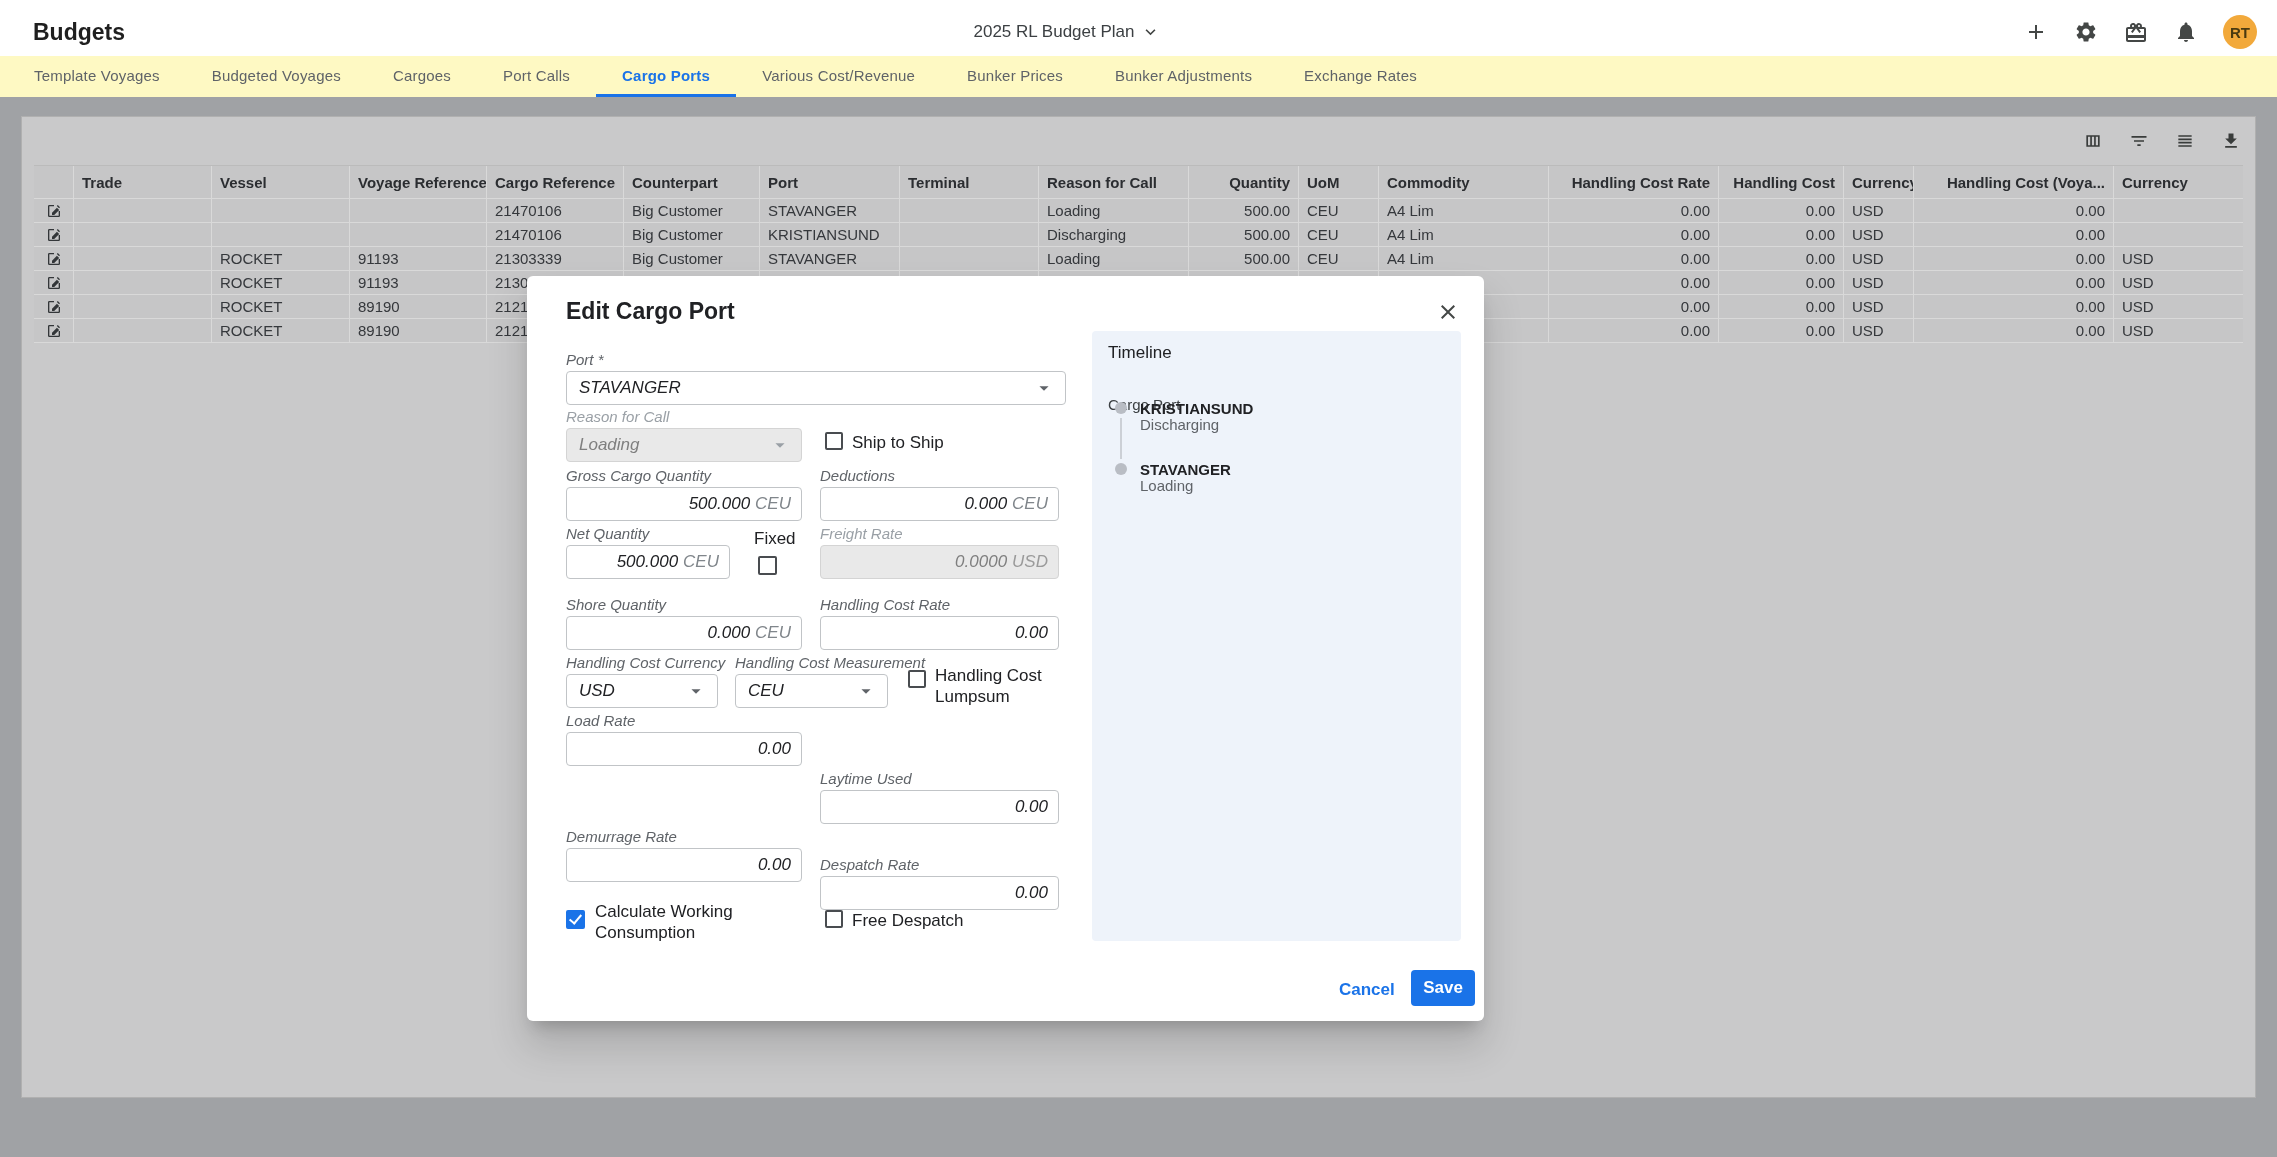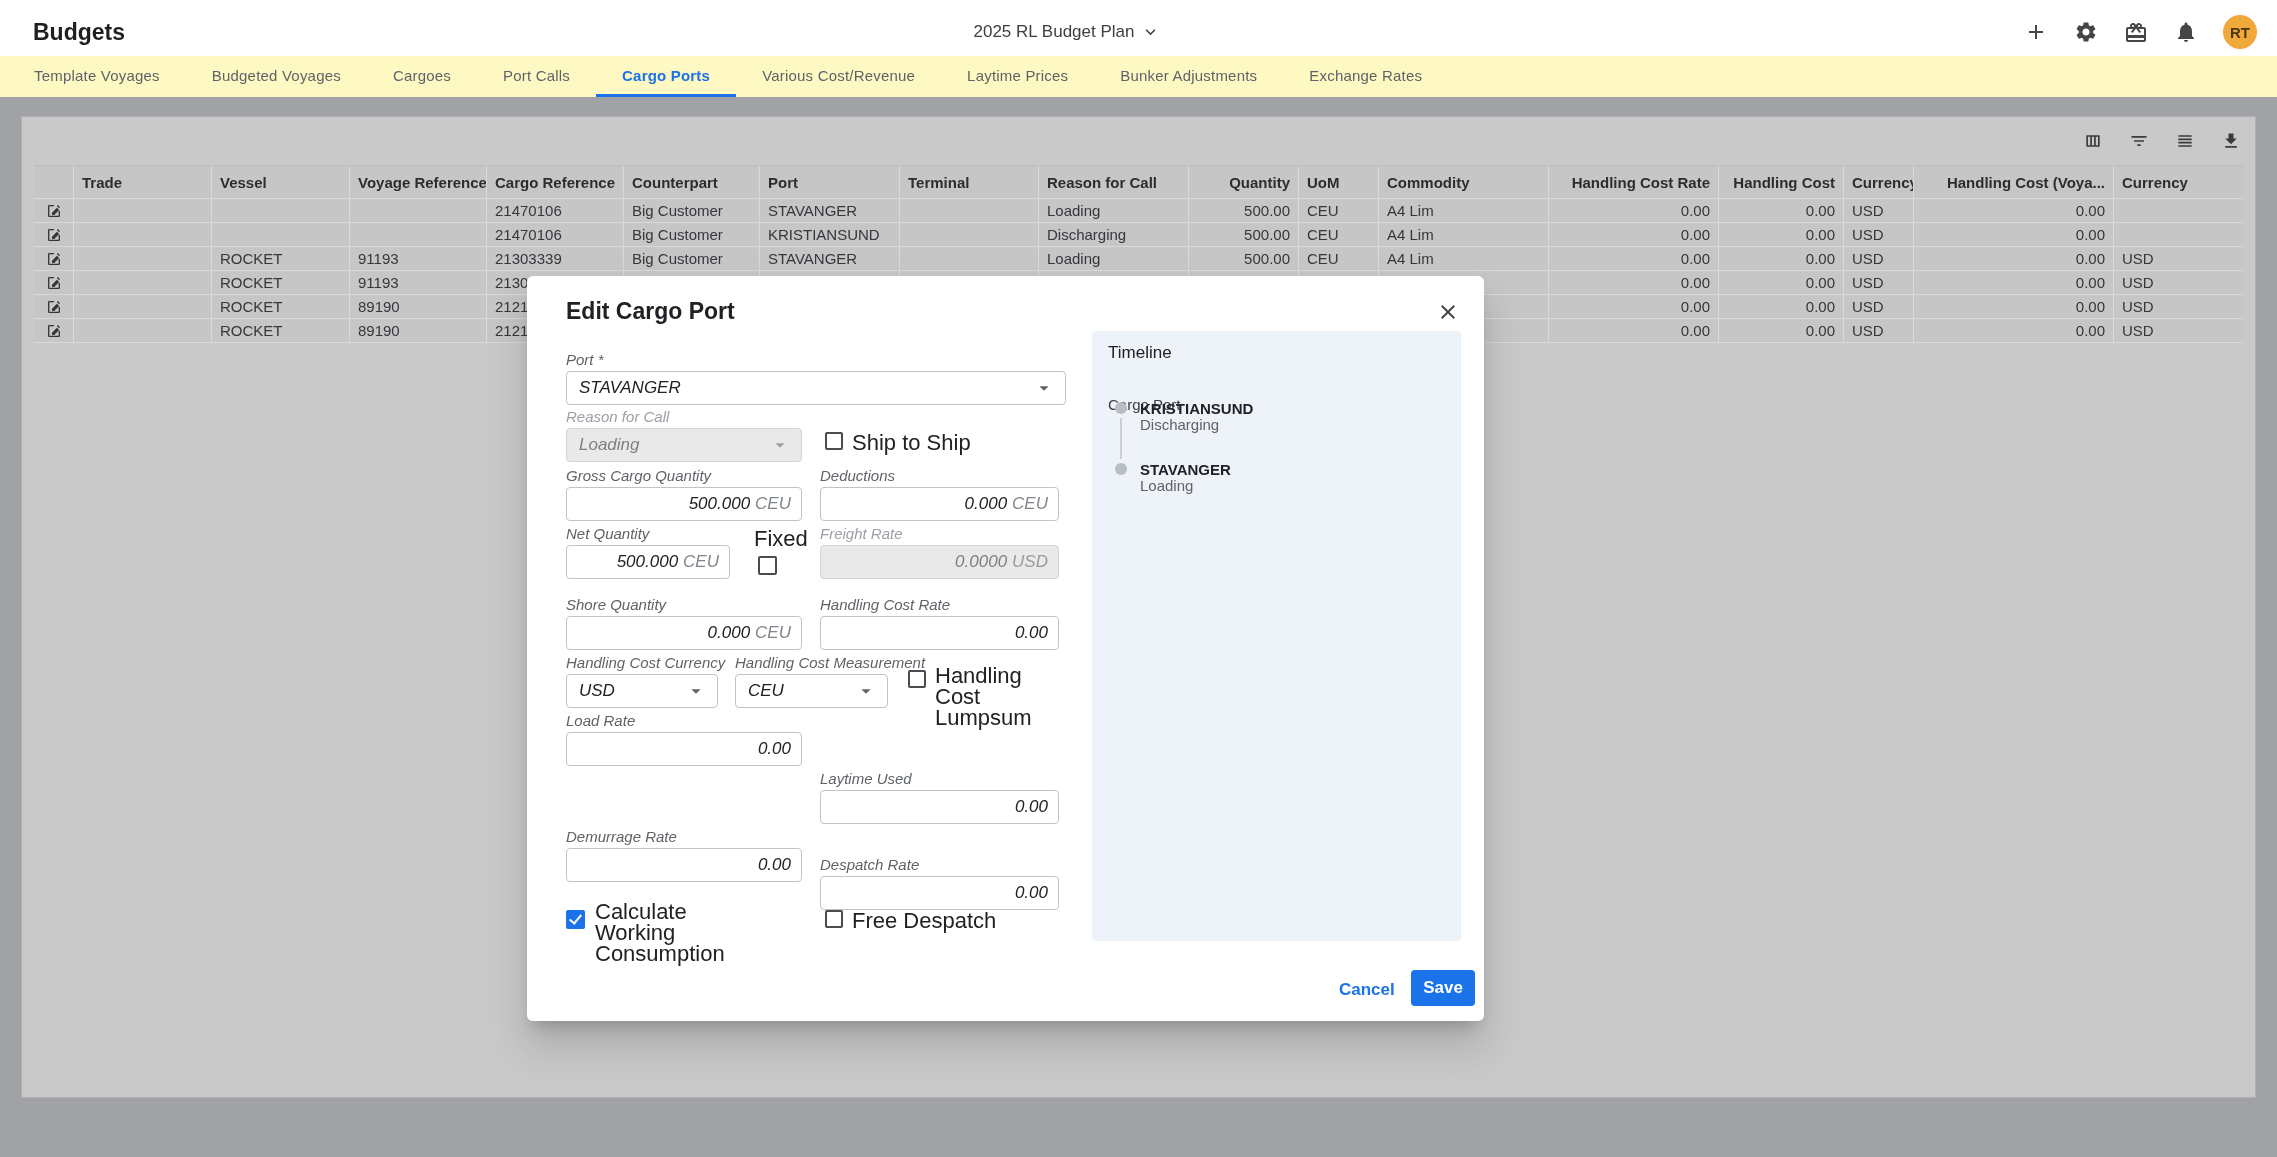--- a/index.html
+++ b/index.html
@@ -59,21 +59,21 @@
   .fgroup.disabled .funit { color:#9a9a9a; }
   .caret { width:22px; height:22px; fill:#5f6368; flex:none; }
   .fgroup.disabled .caret { fill:#9aa0a6; }
   .ph-input { border:none; outline:none; background:transparent; font:inherit; color:#202124; width:100%; padding:0; }
   .ph-input::placeholder { color:#9aa0a6; }
 
   .cbox { position:absolute; width:18px; height:18px; border:2px solid #494c50; border-radius:2px; background:#fff; cursor:pointer; }
   .cbox.big { width:19px; height:19px; }
   .cbox.checked { background:#1a73e8; border-color:#1a73e8; }
   .cbox.checked::after { content:""; position:absolute; left:4px; top:0; width:5px; height:10px; border:solid #fff; border-width:0 2px 2px 0; transform:rotate(40deg); }
-  .cblabel { position:absolute; font-size:22px; color:#202124; line-height:21px; cursor:pointer; }
+  .cblabel { position:absolute; font-size:17px; color:#202124; line-height:21px; cursor:pointer; }
 
   .timeline-panel { position:absolute; left:565px; top:55px; width:369px; height:610px; background:#eef3fa; border-radius:4px; }
   .tl-title { position:absolute; left:16px; top:12px; font-size:17px; color:#202124; }
   .tl-sub { position:absolute; left:16px; top:37px; font-size:15px; color:#3c4043;margin-top:28px; }
   .tl-dot { position:absolute; left:23px; width:12px; height:12px; border-radius:50%; background:#b9bdc4; }
   .tl-line { position:absolute; left:28px; width:2px; background:#ccd0d6; }
   .tl-port { position:absolute; left:48px; font-size:15px; font-weight:700; color:#202124; }
   .tl-action { position:absolute; left:48px; font-size:15px; color:#5f6368; }
 
   .cancel-btn { position:absolute; left:800px; top:697px; background:none; border:none; color:#1a73e8; font-size:17px; font-weight:600; padding:7px 12px; cursor:pointer; font-family:inherit; }
@@ -117,21 +117,21 @@
     </div>
   </header>
 
   <nav class="tabs">
     <div class="tab">Template Voyages</div>
     <div class="tab">Budgeted Voyages</div>
     <div class="tab">Cargoes</div>
     <div class="tab">Port Calls</div>
     <div class="tab active">Cargo Ports</div>
     <div class="tab">Various Cost/Revenue</div>
-    <div class="tab">Laytime Prices</div>
+    <div class="tab">Bunker Prices</div>
     <div class="tab">Bunker Adjustments</div>
     <div class="tab">Exchange Rates</div>
   </nav>
 
   <div class="content">
     <div class="card">
       <div class="table-toolbar">
         <button class="tbtn">
           <svg class="ic ic20" viewBox="0 0 24 24">
               <path d="M4 5v14h16V5H4zm4.67 12H6V7h2.67v10zm4.66 0h-2.66V7h2.66v10zm4.67 0h-2.67V7H18v10z"></path>

